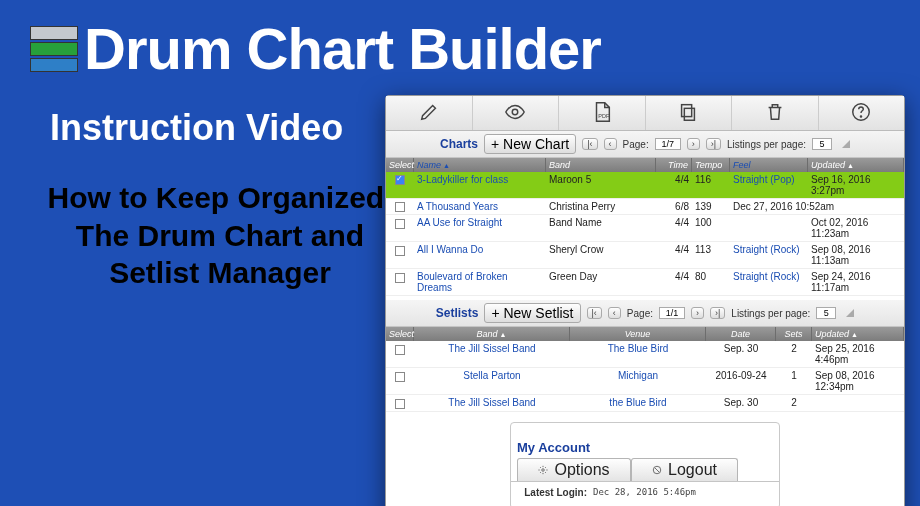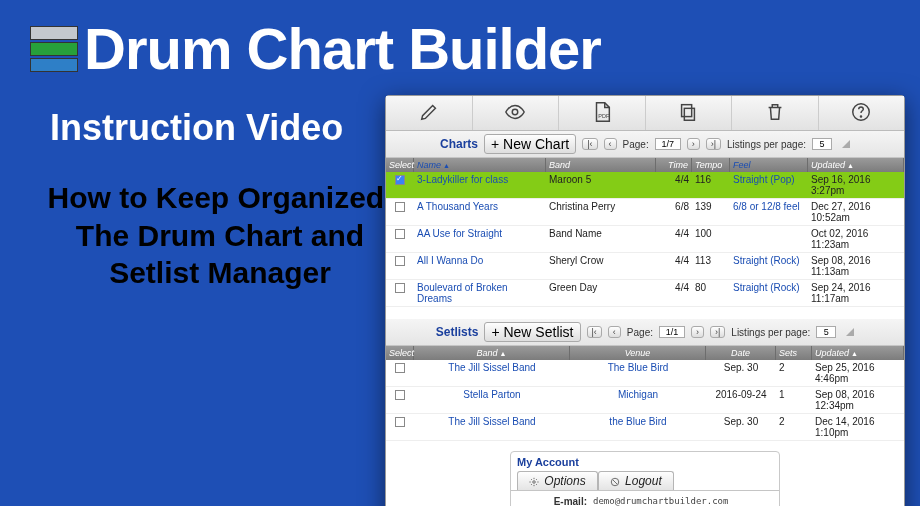--- a/index.html
+++ b/index.html
@@ -55,31 +55,31 @@
 .c-time { width:36px; text-align:right; }
 .c-tempo { width:38px; }
 .c-feel { width:78px; color:#1a4db3; }
 .c-upd { flex:1; }
 
 
 .s-sel { width:28px; text-align:center; }
 .s-band { width:156px; text-align:center; }
 .s-venue { width:136px; text-align:center; }
 .s-date { width:70px; text-align:center; }
-.s-sets { width:36px; text-align:left; }
+.s-sets { width:36px; text-align:center; }
 .s-upd { flex:1; }
 
 .setlist-row .link { color:#1a4db3; }
 
 
 .account { width:270px; margin:10px auto 12px auto; border:1px solid #c9c9c9; border-radius:4px; background:#fff; }
 .acc-head { padding:4px 6px 0 6px; }
-.acc-title { color:#1a3f9d; font-weight:bold; font-size:11px; margin-bottom:3px; }
+.acc-title { color:#1a3f9d; font-weight:bold; font-size:13px; margin-bottom:3px;margin-top:13px; }
 .tab-row { display:flex; gap:0; }
-.tab { border:1px solid #b5b5b5; border-bottom:none; background:linear-gradient(#fefefe,#e4e4e4); padding:2px 11px; font-size:12px; border-radius:3px 3px 0 0;font-style:italic; }
+.tab { border:1px solid #b5b5b5; border-bottom:none; background:linear-gradient(#fefefe,#e4e4e4); padding:2px 20px; font-size:16px; border-radius:3px 3px 0 0; }
 .tab .ti { display:inline-block; width:10px; height:10px; vertical-align:middle; margin-right:2px; }
 .acc-body { border-top:1px solid #c5c5c5; padding:5px 6px 8px; font-size:10px; }
 .acc-row { display:flex; margin-bottom:2px; }
 .acc-label { width:70px; text-align:right; font-weight:bold; color:#333; margin-right:6px; }
 .acc-val { color:#444; font-family:"Lucida Console",Monaco,monospace; font-size:9px; }
 </style>
 </head>
 <body>
 
 <div class="logo-row">
@@ -155,21 +155,20 @@
         <div class="c-tempo">116</div>
         <div class="c-feel">Straight (Pop)</div>
         <div class="c-upd">Sep 16, 2016 3:27pm</div>
       </div>
       <div class="trow">
         <div class="c-sel"><span class="chk"></span></div>
         <div class="c-name">A Thousand Years</div>
         <div class="c-band">Christina Perry</div>
         <div class="c-time">6/8</div>
         <div class="c-tempo">139</div>
-        <div class="c-feel">6/8 or 12/8 feel</div>
         <div class="c-upd">Dec 27, 2016 10:52am</div>
       </div>
       <div class="trow">
         <div class="c-sel"><span class="chk"></span></div>
         <div class="c-name">AA Use for Straight</div>
         <div class="c-band">Band Name</div>
         <div class="c-time">4/4</div>
         <div class="c-tempo">100</div>
         <div class="c-feel"></div>
         <div class="c-upd">Oct 02, 2016 11:23am</div>
@@ -187,21 +186,21 @@
         <div class="c-sel"><span class="chk"></span></div>
         <div class="c-name">Boulevard of Broken Dreams</div>
         <div class="c-band">Green Day</div>
         <div class="c-time">4/4</div>
         <div class="c-tempo">80</div>
         <div class="c-feel">Straight (Rock)</div>
         <div class="c-upd">Sep 24, 2016 11:17am</div>
       </div>
     </div>
 
-  <div class="section-head" style="margin-top:12px;">
+  <div class="section-head" style="margin-top:4px;">
     <span class="section-title">Setlists</span>
     <button class="btn-small">+ New Setlist</button>
     <button class="nav-btn">|‹</button>
     <button class="nav-btn">‹</button>
     <span>Page:</span>
     <input class="pg-input" value="1/1" style="">
     <button class="nav-btn">›</button>
     <button class="nav-btn">›|</button>
     <span>Listings per page:</span>
     <input class="lpp-input" value="5" style="">
@@ -233,21 +232,20 @@
         <div class="s-date">2016-09-24</div>
         <div class="s-sets">1</div>
         <div class="s-upd">Sep 08, 2016 12:34pm</div>
       </div>
       <div class="trow setlist-row">
         <div class="s-sel"><span class="chk"></span></div>
         <div class="s-band link">The Jill Sissel Band</div>
         <div class="s-venue link">the Blue Bird</div>
         <div class="s-date">Sep. 30</div>
         <div class="s-sets">2</div>
-        <div class="s-upd">Dec 14, 2016 1:10pm</div>
       </div>
     </div>
 
   <div class="account">
     <div class="acc-head">
       <div class="acc-title">My Account</div>
       <div class="tab-row">
         <div class="tab">
           <svg class="ti" viewBox="0 0 24 24" fill="none" stroke="#555" stroke-width="2">
               <circle cx="12" cy="12" r="3"></circle>
@@ -259,24 +257,20 @@
           <svg class="ti" viewBox="0 0 24 24" fill="none" stroke="#555" stroke-width="2">
               <circle cx="12" cy="12" r="9"></circle>
               <line x1="7" y1="7" x2="17" y2="17"></line>
             </svg>
           <span>Logout</span>
         </div>
       </div>
     </div>
     <div class="acc-body">
       <div class="acc-row">
-          <div class="acc-label">E-mail:</div>
-          <div class="acc-val">demo@drumchartbuilder.com</div>
-        </div>
-      <div class="acc-row">
           <div class="acc-label">Latest Login:</div>
           <div class="acc-val">Dec 28, 2016 5:46pm</div>
         </div>
 
     </div>
   </div>
 
 </div>
 
 </body></html>

